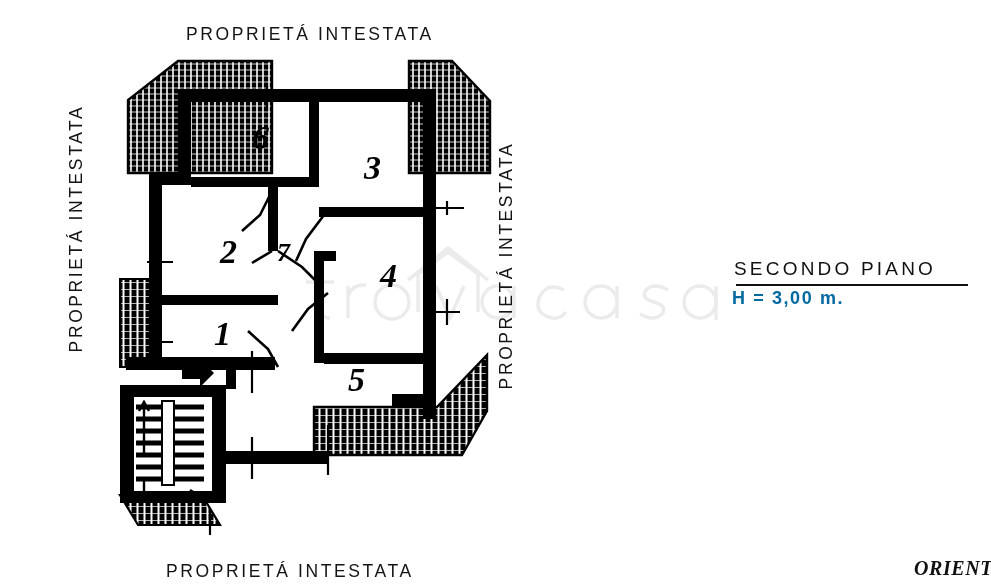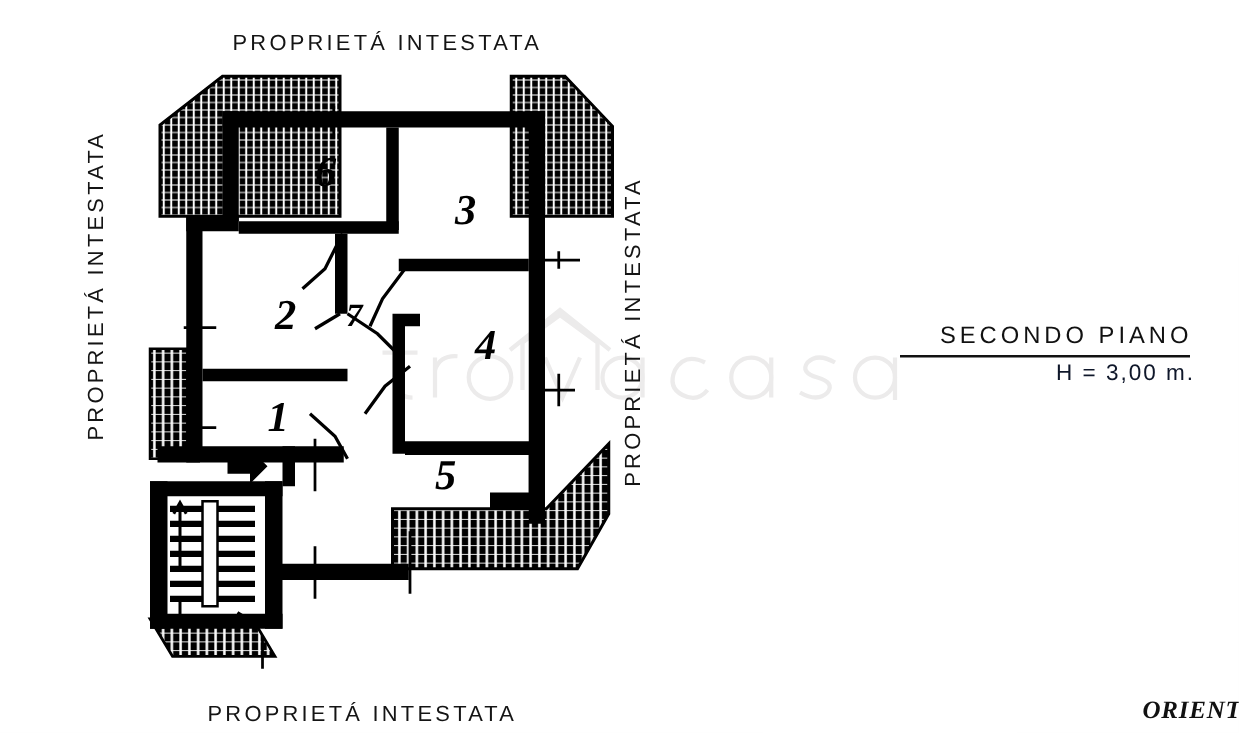--- a/index.html
+++ b/index.html
@@ -41,44 +41,45 @@
   }
   #label-right {
     left: 383px; top: 255px;
     transform: rotate(-90deg);
     transform-origin: center center;
   }
 
   
   #title-block {
     position: absolute;
-    left: 716px;
+    left: 732px;
     top: 258px;
     width: 240px;
-    text-align: right;
+    text-align: left;
   }
   #title-floor {
     font-size: 19px;
     letter-spacing: 3.2px;
     color: #111;
     white-space: nowrap;
     display: inline-block;
     padding: 0 2px 3px 2px;
   }
   #title-rule {
     width: 232px;
     height: 2.2px;
     background: #111;
     margin: 1px auto 2px auto;
   }
   #title-height {
     font-size: 18px;
     letter-spacing: 1.6px;
-    color: #0f172a;
+    color: #0369a1;
     white-space: nowrap;
+    font-weight: bold;
   }
 
   
   #orientation-caption {
     position: absolute;
     left: 914px;
     top: 557px;
     font-family: "Liberation Serif", serif;
     font-style: italic;
     font-weight: bold;

